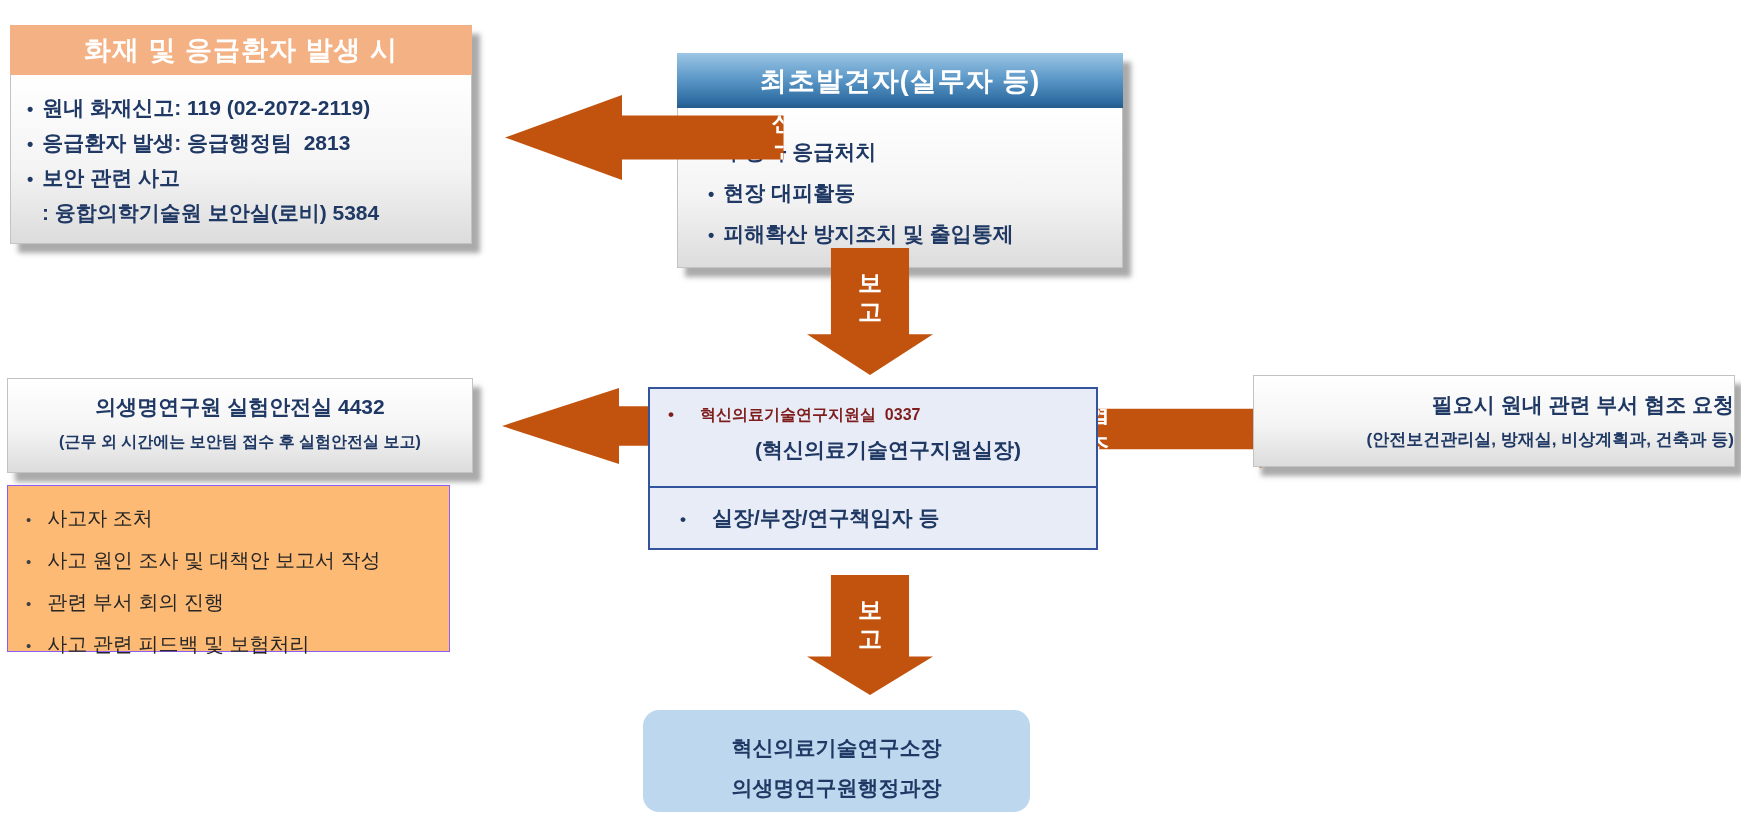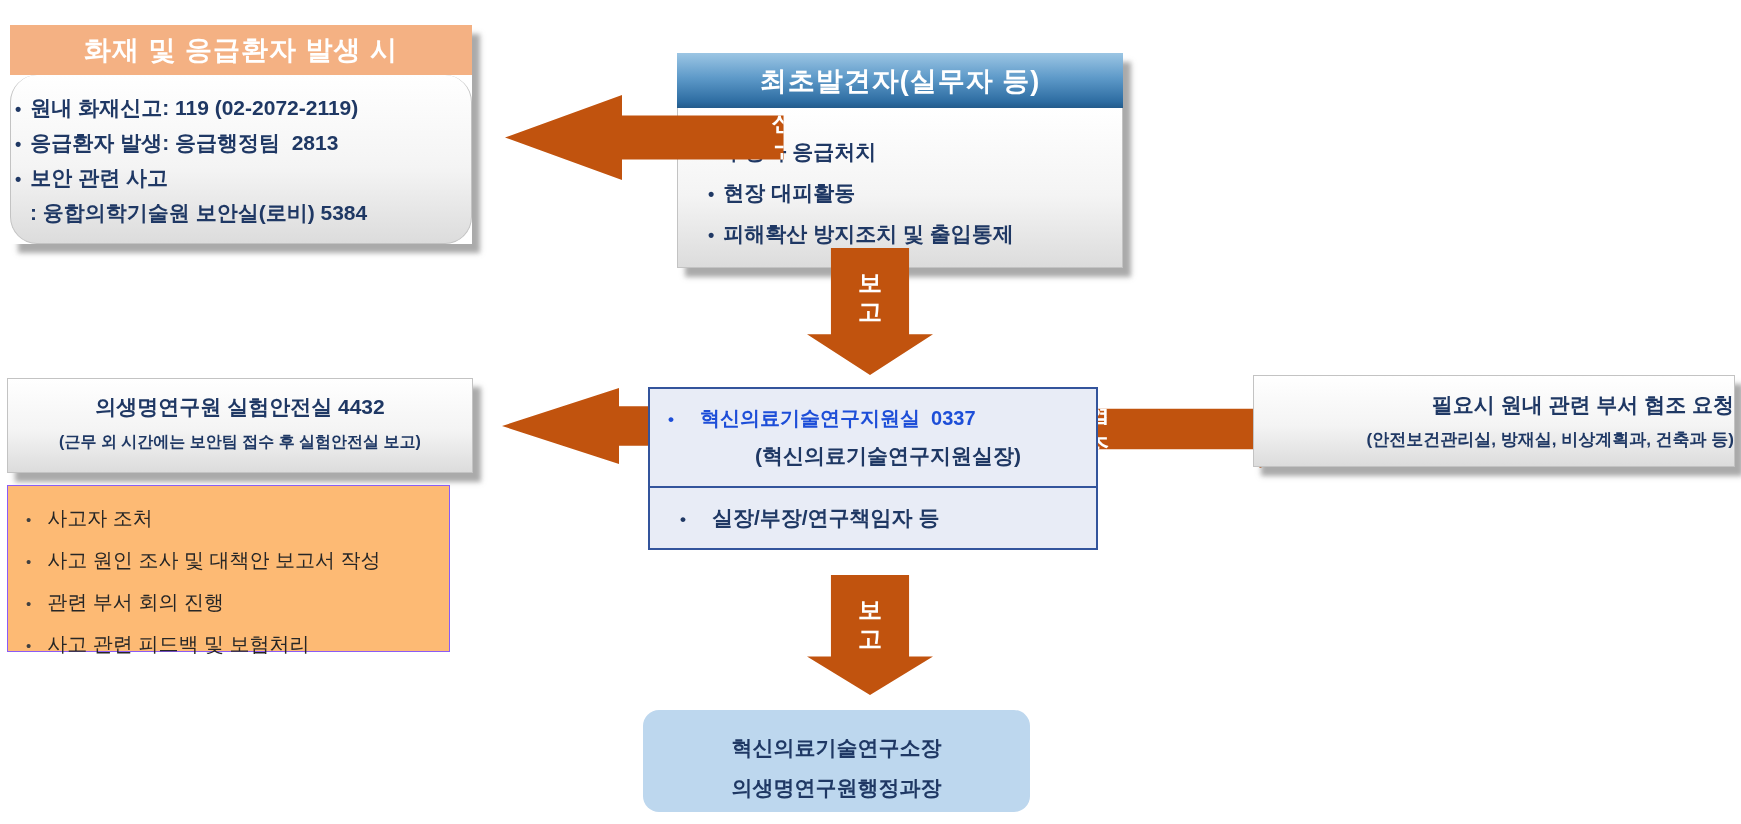--- a/index.html
+++ b/index.html
@@ -16,21 +16,21 @@
     background:linear-gradient(180deg,#ffffff 0%,#f4f4f4 55%,#dcdcdc 100%);
     border:1px solid #c3c3c3;
   }
 
   
   .box-fire { left:10px; top:25px; width:462px; }
   .box-fire .hdr {
     height:50px; background:#F4B183; color:#ffffff; font-size:27px; font-weight:bold;
     display:flex; align-items:center; justify-content:center; letter-spacing:1px;
   }
-  .box-fire .bd { border-top:none; padding:16px 6px 12px 4px;border-radius:27px; }
+  .box-fire .bd { border-top:none; padding:16px 6px 12px 16px; }
   .navy-li {
     color:#1F3864; font-size:21px; font-weight:bold; line-height:34px; white-space:pre-wrap;
   }
   .navy-li::before { content:"•"; font-size:18px; margin-right:9px; }
   .navy-li.nob { padding-left:15px; }
   .navy-li.nob::before { content:""; margin:0; }
 
   
   .box-finder { left:677px; top:13px; width:446px;margin-top:40px; }
   .box-finder .hdr {
@@ -68,21 +68,21 @@
   #arrow-hyup-l { left:502px; top:388px; width:146px; height:76px; }
   #arrow-hyup-r { left:1098px; top:390px; width:148px; height:78px; }
   #arrow-bogo2  { left:807px; top:575px; width:126px; height:120px; }
 
   
   .box-support {
     left:648px; top:387px; width:450px; height:163px;
     background:#E8ECF6; border:2px solid #33549C;
   }
   .box-support .cell1 { height:99px; border-bottom:2px solid #33549C; padding:16px 0 0 18px; }
-  .box-support .row1 { color:#1d4ed8; font-size:20px; font-weight:bold; white-space:pre-wrap; }
+  .box-support .row1 { color:#7f1d1d; font-size:16px; font-weight:bold; white-space:pre-wrap; }
   .box-support .row1::before { content:"•"; font-size:17px; margin-right:26px; }
   .box-support .row2 { color:#1F3864; font-size:21px; font-weight:bold; padding-left:87px; margin-top:10px; }
   .box-support .cell2 { height:60px; display:flex; align-items:center; padding-left:30px; }
   .box-support .row3 { color:#1F3864; font-size:21px; font-weight:bold; }
   .box-support .row3::before { content:"•"; font-size:17px; margin-right:26px; }
 
   
   .box-lab { left:7px; top:378px; width:466px; height:95px; text-align:center; padding-top:13px; }
   .box-lab .t1 { color:#1F3864; font-size:21px; font-weight:bold; line-height:30px; }
   .box-lab .t2 { color:#1F3864; font-size:16px; font-weight:bold; line-height:28px; margin-top:6px; }

